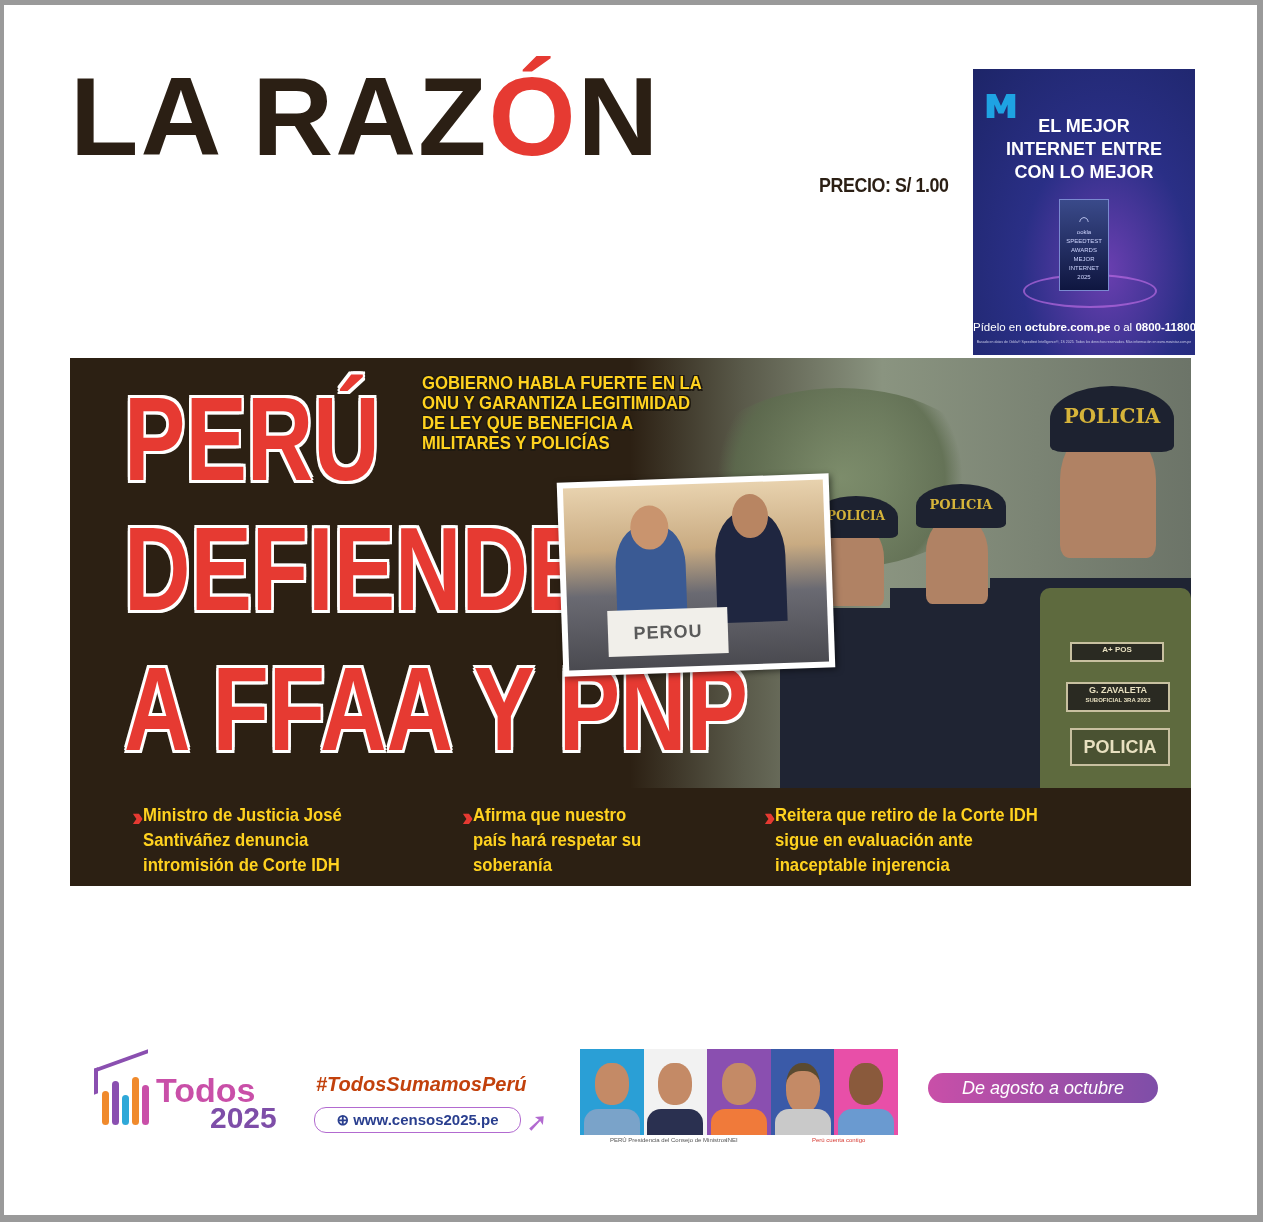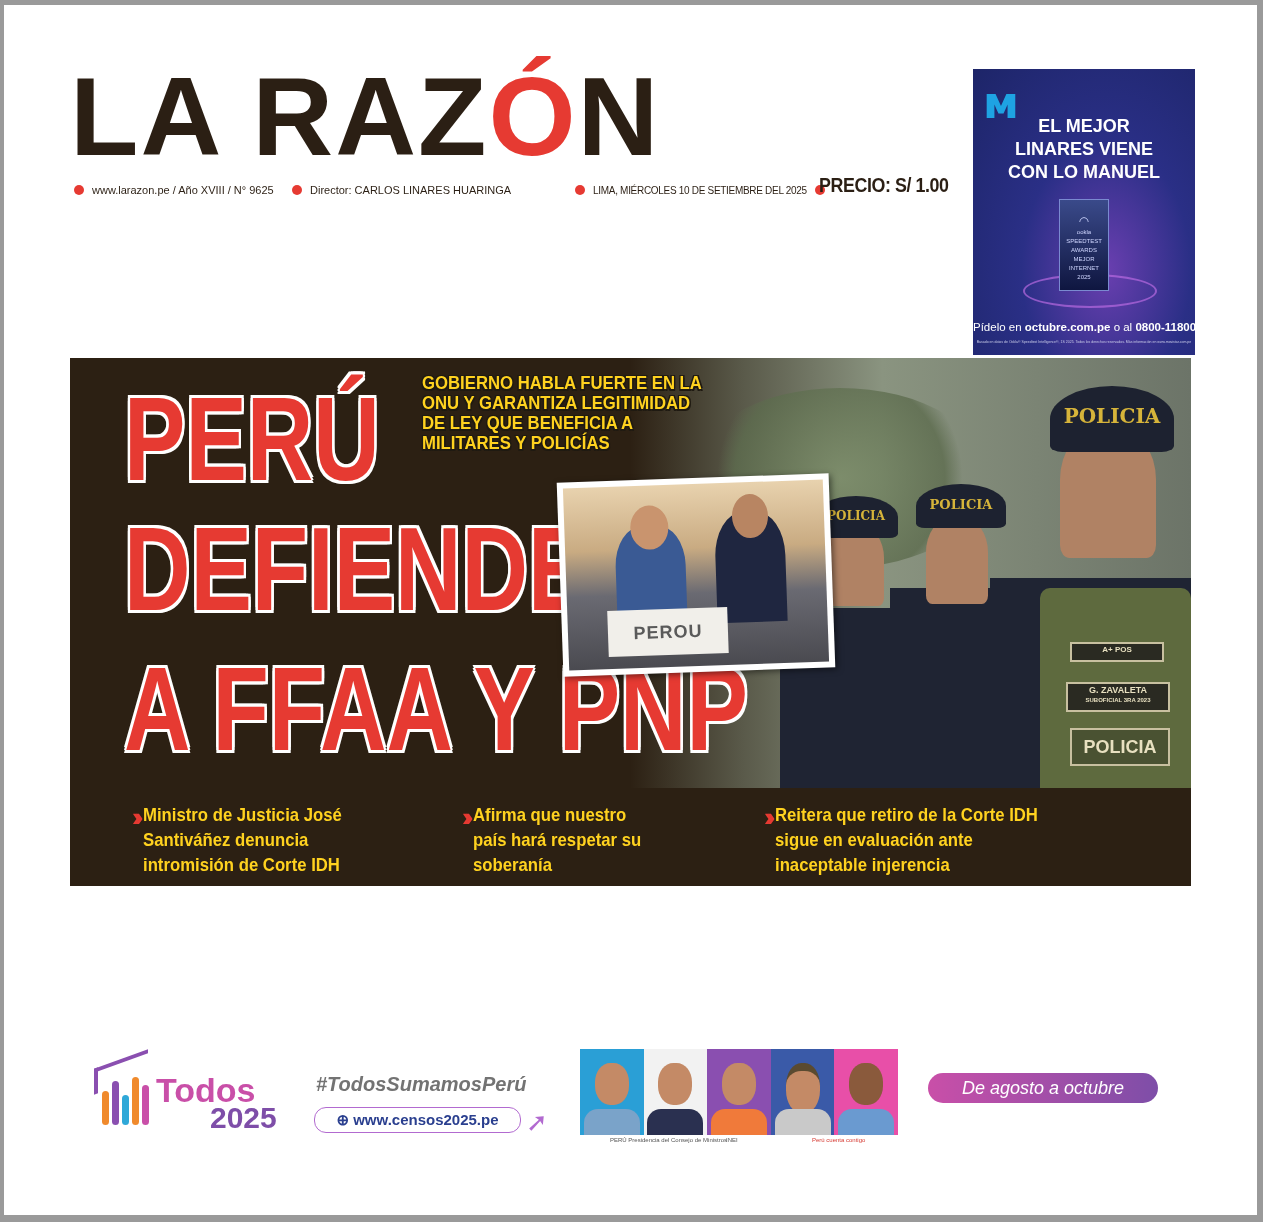--- a/index.html
+++ b/index.html
@@ -66,55 +66,46 @@
   .cand .shirt { position:absolute; left:44px; top:72px; width:20px; height:60px; background:#f3f3f3; }
   .cand .label { position:absolute; left:62px; top:118px; color:#fff; font-size:6px; }
 
   
   .census { left:66px; top:1040px; width:1121px; height:108px; background:#fff; }
   .census .logo-c { position:absolute; left:30px; top:20px; width:56px; height:60px; }
   .census .logo-c i { position:absolute; bottom:0; width:7px; border-radius:4px; }
   .census .roof { position:absolute; left:24px; top:14px; width:50px; height:22px; border-top:4px solid #8a4fb0; border-left:4px solid #8a4fb0; transform:skewY(-20deg); }
   .census .ctext { position:absolute; left:86px; top:28px; color:#c94fa8; font-weight:bold; font-size:34px; line-height:34px; }
   .census .cyear { position:absolute; left:140px; top:58px; color:#7e4ea8; font-weight:bold; font-size:30px; line-height:30px; }
-  .census .hash { position:absolute; left:246px; top:28px; color:#737373; font-weight:bold; font-style:italic; font-size:20px; white-space:nowrap; }
+  .census .hash { position:absolute; left:246px; top:28px; color:#c2410c; font-weight:bold; font-style:italic; font-size:20px; white-space:nowrap; }
   .census .url { position:absolute; left:244px; top:62px; width:205px; height:24px; border:1.5px solid #b26ad0; border-radius:12px; color:#2a3f8f; font-weight:bold; font-size:15px; line-height:24px; text-align:center; white-space:nowrap; }
   .census .cursor { position:absolute; left:456px; top:64px; color:#b26ad0; font-size:26px; line-height:26px; }
   .census .faces { position:absolute; left:510px; top:4px; width:318px; height:86px; display:flex; }
   .census .faces div { flex:1; position:relative; overflow:hidden; }
   .census .faces div b { position:absolute; left:50%; top:14px; width:34px; height:42px; margin-left:-17px; border-radius:45%; background:#c48a66; }
   .census .faces div s { position:absolute; left:50%; bottom:0; width:56px; height:26px; margin-left:-28px; border-radius:14px 14px 0 0; text-decoration:none; }
   .census .logos { position:absolute; left:510px; top:92px; width:318px; height:14px; font-size:6px; color:#555; }
   .census .dates { position:absolute; left:858px; top:28px; width:230px; height:30px; border-radius:15px; background:linear-gradient(90deg,#c94fa8,#7e4ea8); color:#fff; font-style:italic; font-size:18px; line-height:30px; text-align:center; white-space:nowrap; }
   .census .phones { position:absolute; left:850px; top:66px; width:246px; height:24px; border:1.5px solid #b26ad0; border-radius:12px; color:#2a3f8f; font-weight:bold; font-size:14px; line-height:24px; text-align:center; white-space:nowrap; }
 </style>
 </head>
 <body>
 
 <div class="page">
 
   <div class="abs logo"><span>LA RAZ</span><span class="accent">Ó</span><span>N</span></div>
 
-  <div class="abs infobar">
-    <span class="dot"></span>
-    <span style="width:200px;">www.larazon.pe / Año XVIII / N° 9625</span>
-    <span class="dot"></span>
-    <span style="width:265px;">Director: CARLOS LINARES HUARINGA</span>
-    <span class="dot"></span>
-    <span style="font-size:10px; letter-spacing:-0.3px;">LIMA, MIÉRCOLES 10 DE SETIEMBRE DEL 2025</span>
-    <span class="dot" style="margin-left:8px;"></span>
-  </div>
   <div class="abs price">PRECIO: S/ 1.00</div>
 
   <div class="abs ad">
     <div class="mlogo">ᴍ</div>
     <div class="headline">
       <div>EL MEJOR</div>
-      <div>LINARES VIENE</div>
-      <div>CON LO MANUEL</div>
+      <div>INTERNET ENTRE</div>
+      <div>CON LO MEJOR</div>
     </div>
     <div class="ring"></div>
     <div class="trophy">
       <div style="font-size:12px;line-height:14px;">◠</div>
       <div>ookla</div>
       <div>SPEEDTEST</div>
       <div>AWARDS</div>
       <div>MEJOR</div>
       <div>INTERNET</div>
       <div>2025</div>

